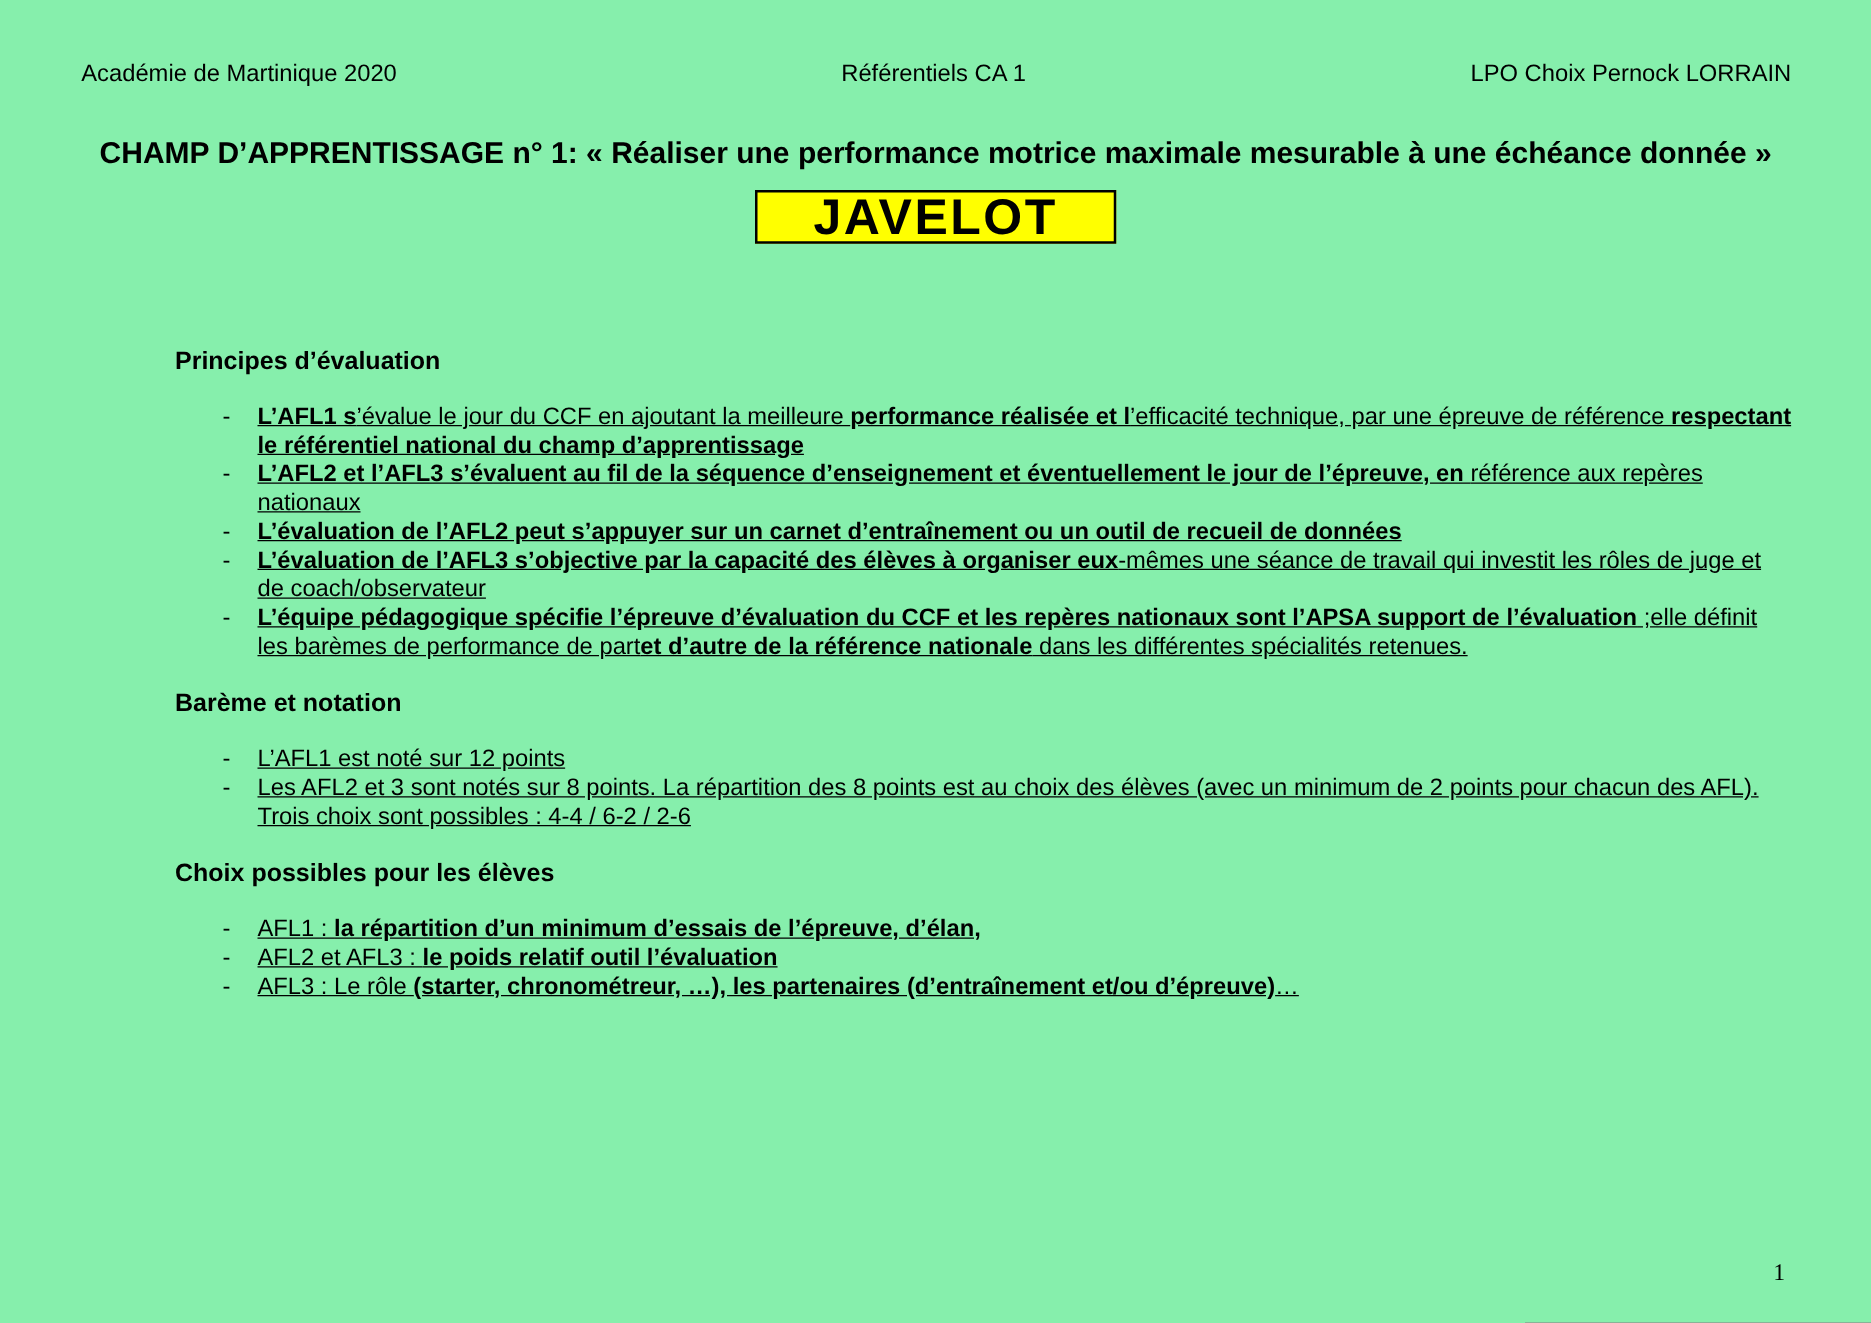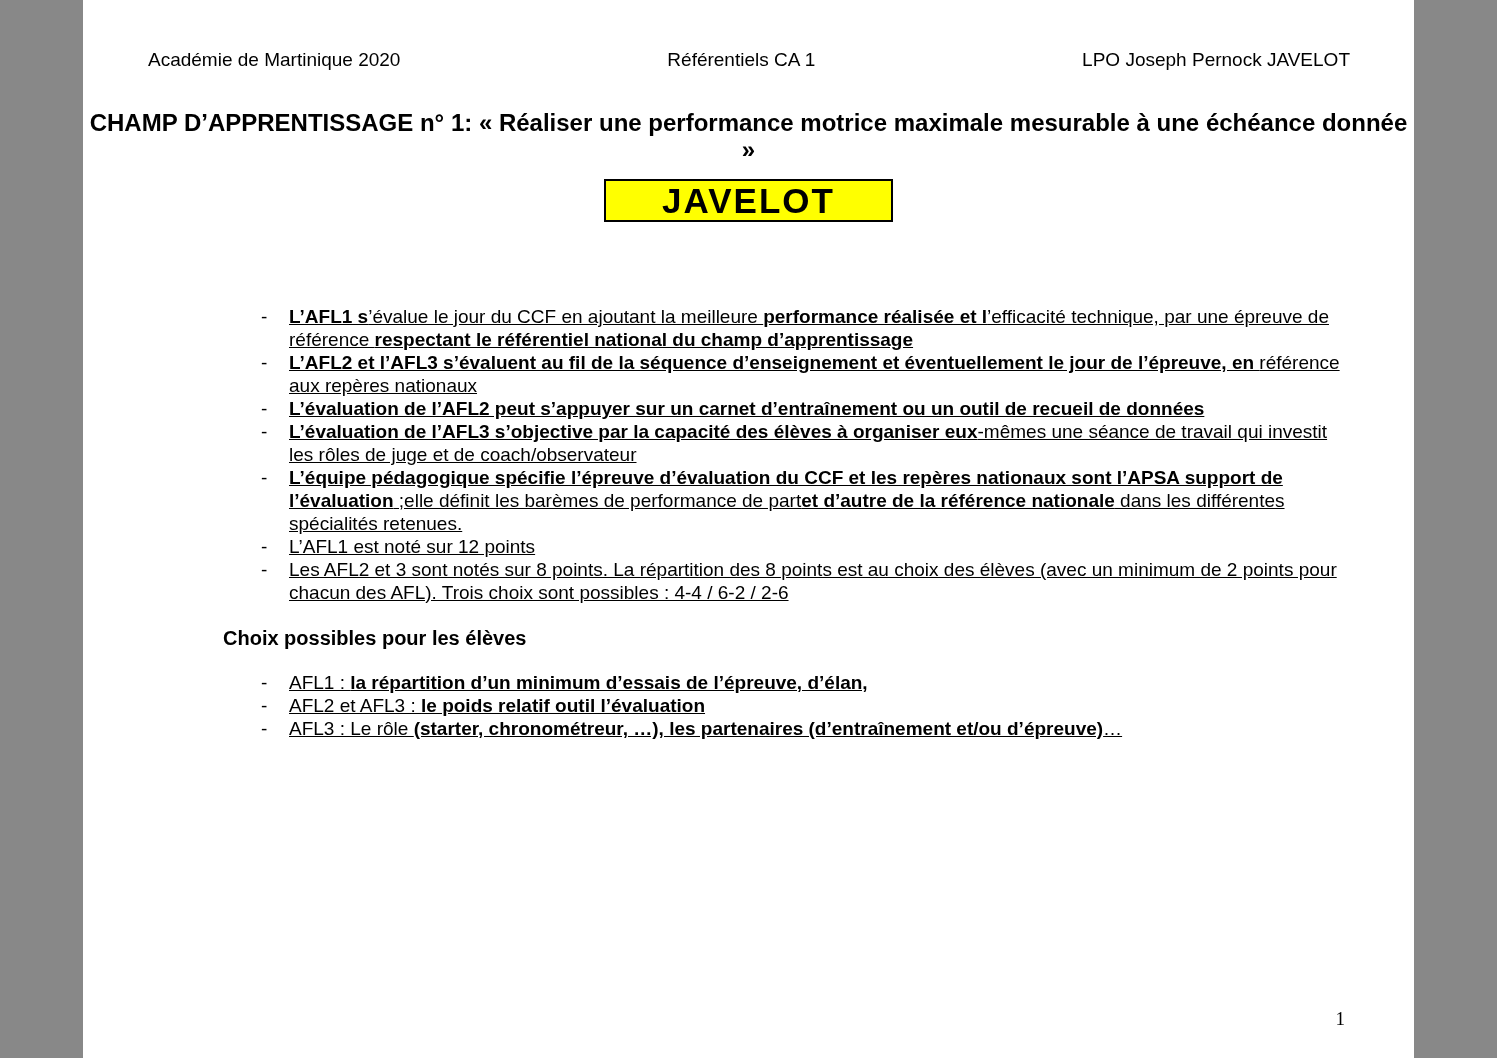--- a/index.html
+++ b/index.html
@@ -1,21 +1,21 @@
 <!DOCTYPE html>
 <html><head>
 <meta charset="utf-8">
 <style>
   html, body { margin: 0; padding: 0; background: #888; }
   .page {
     position: relative;
-    width: 1331px;
+    width: 1497px;
     height: 1058px;
     margin: 0 auto;
-    background: #ffffff;
+    background: #86efac;
     color: #000000;
     font-family: "Liberation Sans", sans-serif;
     overflow: hidden;
     box-sizing: border-box;
   }
   .page-header {
     display: flex;
     justify-content: space-between;
     align-items: baseline;
     padding: 30px 64px 0 65px;
@@ -36,21 +36,21 @@
     width: 289px;
     height: 43px;
     margin: 5px auto 0;
     border: 2px solid #000000;
     display: flex;
     align-items: center;
     justify-content: center;
     box-sizing: border-box;
   }
   .subject-label {
-    font-size: 35px;
+    font-size: 40px;
     font-weight: bold;
     letter-spacing: 2px;
     line-height: 1;
   }
   .content {
     padding: 83px 62px 0 140px;
     font-size: 19px;
     line-height: 23px;
   }
   .section-heading {
@@ -79,32 +79,33 @@
   }
 </style>
 </head>
 <body>
 
 <div class="page">
 
   <header class="page-header">
     <span class="hdr-left">Académie de Martinique 2020</span>
     <span class="hdr-center">Référentiels CA 1</span>
-    <span class="hdr-right">LPO Joseph Pernock  JAVELOT</span>
+    <span class="hdr-right">LPO Choix Pernock  LORRAIN</span>
   </header>
 
   <h1 class="doc-title">CHAMP D’APPRENTISSAGE n° 1: « Réaliser une performance motrice maximale mesurable à une échéance donnée »</h1>
 
   <div class="subject-box" id="subject-box" style="background: rgb(255, 255, 0);">
     <span class="subject-label">JAVELOT</span>
   </div>
 
   <main class="content">
     <div id="sections">
   <section class="doc-section">
+    <h2 class="section-heading">Principes d’évaluation</h2>
     <ul class="bullet-list">
   <li class="bullet-item">
     <span class="dash">-</span>
     <span class="bullet-text"><span class="b">L’AFL1 s</span><span class="r">’évalue le jour du CCF en ajoutant la meilleure </span><span class="b">performance réalisée et l</span><span class="r">’efficacité technique, par une épreuve de référence </span><span class="b">respectant le référentiel national du champ d’apprentissage</span></span>
   </li>
 
   <li class="bullet-item">
     <span class="dash">-</span>
     <span class="bullet-text"><span class="b">L’AFL2 et l’AFL3 s’évaluent au fil de la séquence d’enseignement et éventuellement le jour de l’épreuve, en </span><span class="r">référence aux repères nationaux</span></span>
   </li>
@@ -120,20 +121,21 @@
   </li>
 
   <li class="bullet-item">
     <span class="dash">-</span>
     <span class="bullet-text"><span class="b">L’équipe pédagogique spécifie l’épreuve d’évaluation du CCF et les repères nationaux sont l’APSA support de l’évaluation</span><span class="r"> ;elle définit les barèmes de performance de part</span><span class="b">et d’autre de la référence nationale</span><span class="r"> dans les différentes spécialités retenues.</span></span>
   </li>
 </ul>
   </section>
 
   <section class="doc-section">
+    <h2 class="section-heading">Barème et notation</h2>
     <ul class="bullet-list">
   <li class="bullet-item">
     <span class="dash">-</span>
     <span class="bullet-text"><span class="r">L’AFL1 est noté sur 12 points</span></span>
   </li>
 
   <li class="bullet-item">
     <span class="dash">-</span>
     <span class="bullet-text"><span class="r">Les AFL2 et 3 sont notés sur 8 points. La répartition des 8 points est au choix des élèves (avec un minimum de 2 points pour chacun des AFL). Trois choix sont possibles : 4-4 / 6-2 / 2-6</span></span>
   </li>

